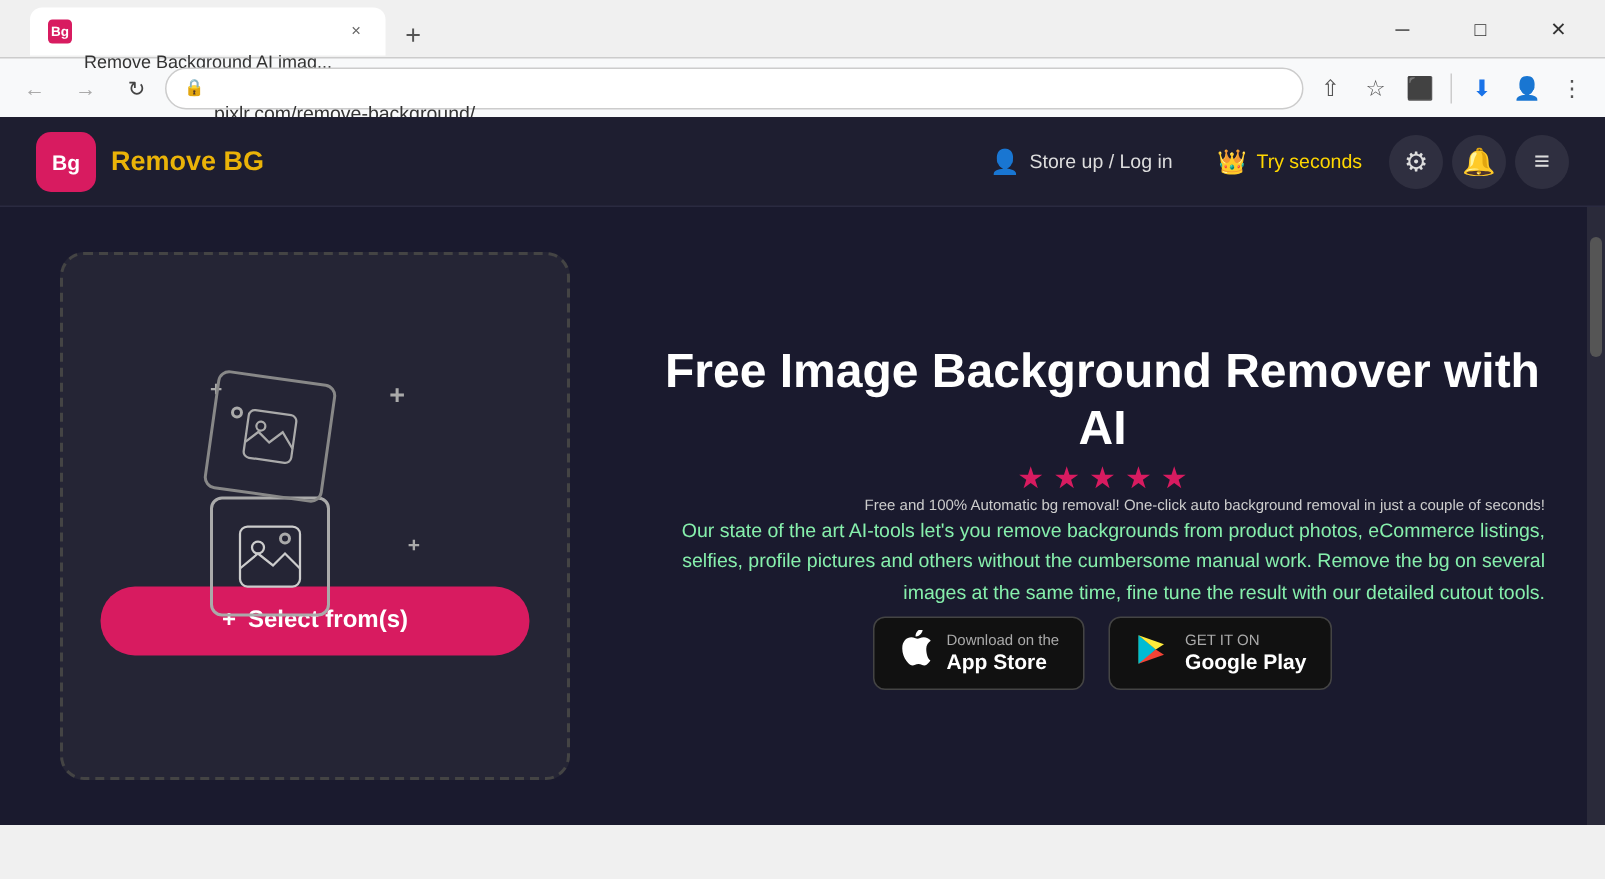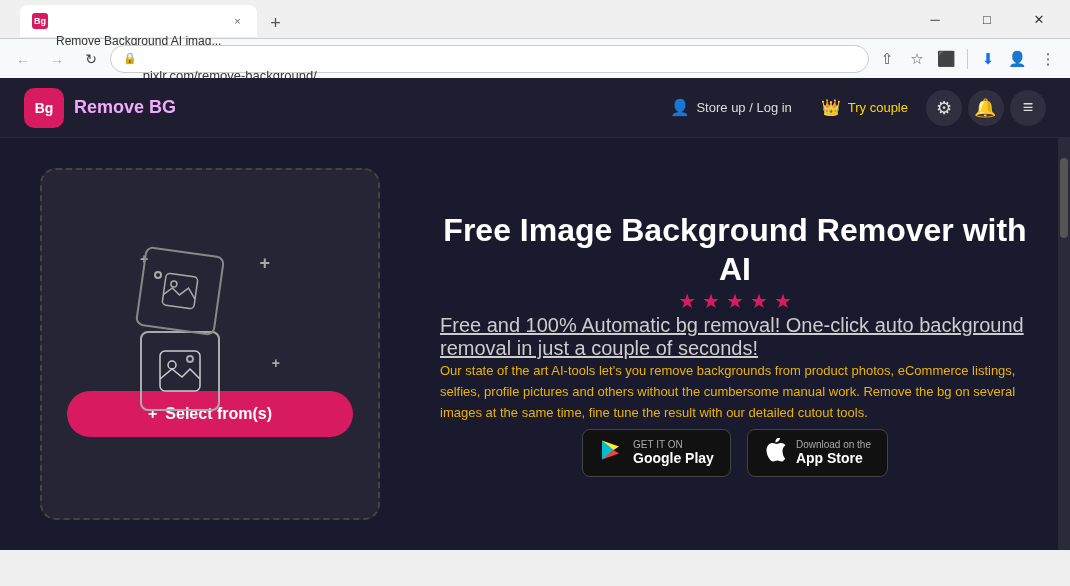--- a/index.html
+++ b/index.html
@@ -135,21 +135,21 @@
       gap: 10px;
     }
     .logo-icon {
       width: 40px; height: 40px;
       border-radius: 10px;
       background: #d81b60;
       display: flex; align-items: center; justify-content: center;
       color: white; font-weight: bold; font-size: 14px;
     }
     .logo-text {
-      color: #f0abfc;
+      color: #eab308;
       font-size: 18px;
       font-weight: 600;
     }
     .header-nav {
       margin-left: auto;
       display: flex;
       align-items: center;
       gap: 6px;
     }
     .header-nav-item {
@@ -269,29 +269,28 @@
       text-align: center;
     }
     .stars {
       display: flex;
       gap: 6px;
       justify-content: center;
     }
     .star { color: #d81b60; font-size: 20px; }
     .hero-desc-1 {
       color: #ccc;
-      font-size: 20px;
-      text-align: left;
+      font-size: 10px;
+      text-align: right;
       font-weight: 500;
-      text-decoration: underline;
     }
     .hero-desc-2 {
-      color: #eab308;
+      color: #86efac;
       font-size: 13px;
-      text-align: left;
+      text-align: right;
       line-height: 1.6;
     }
     .app-buttons {
       display: flex;
       gap: 16px;
       justify-content: center;
       margin-top: 4px;
     }
     .app-btn {
       display: flex;
@@ -389,21 +388,21 @@
         </div>
         <span class="logo-text">Remove BG</span>
       </div>
       <div class="header-nav">
         <div class="header-nav-item">
           <span class="header-nav-icon">👤</span>
           <span>Store up / Log in</span>
         </div>
         <div class="header-nav-item premium">
           <span class="header-nav-icon">👑</span>
-          <span>Try couple</span>
+          <span>Try seconds</span>
         </div>
         <div class="header-icon-btn">
           <span>⚙</span>
         </div>
         <div class="header-icon-btn">
           <span>🔔</span>
         </div>
         <div class="header-icon-btn">
           <span>≡</span>
         </div>
@@ -452,49 +451,49 @@
           <span class="star">★</span>
           <span class="star">★</span>
           <span class="star">★</span>
           <span class="star">★</span>
         </div>
 
         <p class="hero-desc-1">Free and 100% Automatic bg removal! One-click auto background removal in just a couple of seconds!</p>
         <p class="hero-desc-2">Our state of the art AI-tools let's you remove backgrounds from product photos, eCommerce listings, selfies, profile pictures and others without the cumbersome manual work. Remove the bg on several images at the same time, fine tune the result with our detailed cutout tools.</p>
 
         <div class="app-buttons">
+
+          <div class="app-btn">
+            <span class="app-btn-icon">
+              <svg width="22" height="24" viewBox="0 0 22 24" xmlns="http://www.w3.org/2000/svg">
+                <path d="M18.5 12.5C18.5 10.2 19.8 8.3 21.5 7.2C20.4 5.8 18.7 4.9 16.8 4.9C15 4.9 13.6 5.9 12.7 5.9C11.7 5.9 10.2 4.9 8.6 4.9C5.5 4.9 2.5 7.5 2.5 12.3C2.5 15.3 3.7 18.5 5.2 20.5C6.5 22.2 7.6 23.6 9.2 23.6C10.8 23.6 11.4 22.6 13.3 22.6C15.2 22.6 15.7 23.6 17.4 23.6C18.9 23.6 20.1 22.1 21.3 20.4C19.5 19.2 18.5 16 18.5 12.5Z" fill="white"></path>
+                <path d="M15 2.5C15.8 1.5 16.3 0.2 16.1 -1C14.9 -0.9 13.5 -0.2 12.6 0.8C11.8 1.7 11.2 3.1 11.4 4.3C12.7 4.4 14.1 3.6 15 2.5Z" fill="white"></path>
+              </svg>
+            </span>
+            <div class="app-btn-text">
+              <span class="app-btn-sub">Download on the</span>
+              <span class="app-btn-name">App Store</span>
+            </div>
+          </div>
 
           <div class="app-btn">
             <span class="app-btn-icon google-play-icon">
               
               <svg width="24" height="24" viewBox="0 0 24 24" xmlns="http://www.w3.org/2000/svg">
                 <path d="M3 2.5L14.5 12 3 21.5V2.5Z" fill="#4CAF50"></path>
                 <path d="M3 2.5L14.5 12 8 18.5 3 21.5V2.5Z" fill="#00BCD4"></path>
                 <path d="M14.5 12L20 8.5 3 2.5 14.5 12Z" fill="#FFEB3B"></path>
                 <path d="M14.5 12L20 15.5 3 21.5 14.5 12Z" fill="#F44336"></path>
               </svg>
             </span>
             <div class="app-btn-text">
               <span class="app-btn-sub">GET IT ON</span>
               <span class="app-btn-name">Google Play</span>
             </div>
           </div>
-
-          <div class="app-btn">
-            <span class="app-btn-icon">
-              <svg width="22" height="24" viewBox="0 0 22 24" xmlns="http://www.w3.org/2000/svg">
-                <path d="M18.5 12.5C18.5 10.2 19.8 8.3 21.5 7.2C20.4 5.8 18.7 4.9 16.8 4.9C15 4.9 13.6 5.9 12.7 5.9C11.7 5.9 10.2 4.9 8.6 4.9C5.5 4.9 2.5 7.5 2.5 12.3C2.5 15.3 3.7 18.5 5.2 20.5C6.5 22.2 7.6 23.6 9.2 23.6C10.8 23.6 11.4 22.6 13.3 22.6C15.2 22.6 15.7 23.6 17.4 23.6C18.9 23.6 20.1 22.1 21.3 20.4C19.5 19.2 18.5 16 18.5 12.5Z" fill="white"></path>
-                <path d="M15 2.5C15.8 1.5 16.3 0.2 16.1 -1C14.9 -0.9 13.5 -0.2 12.6 0.8C11.8 1.7 11.2 3.1 11.4 4.3C12.7 4.4 14.1 3.6 15 2.5Z" fill="white"></path>
-              </svg>
-            </span>
-            <div class="app-btn-text">
-              <span class="app-btn-sub">Download on the</span>
-              <span class="app-btn-name">App Store</span>
-            </div>
-          </div>
         </div>
       </div>
     </div>
 
     <div class="scroll-track">
       <div class="scroll-thumb"></div>
     </div>
   </div>
 
 </div>

